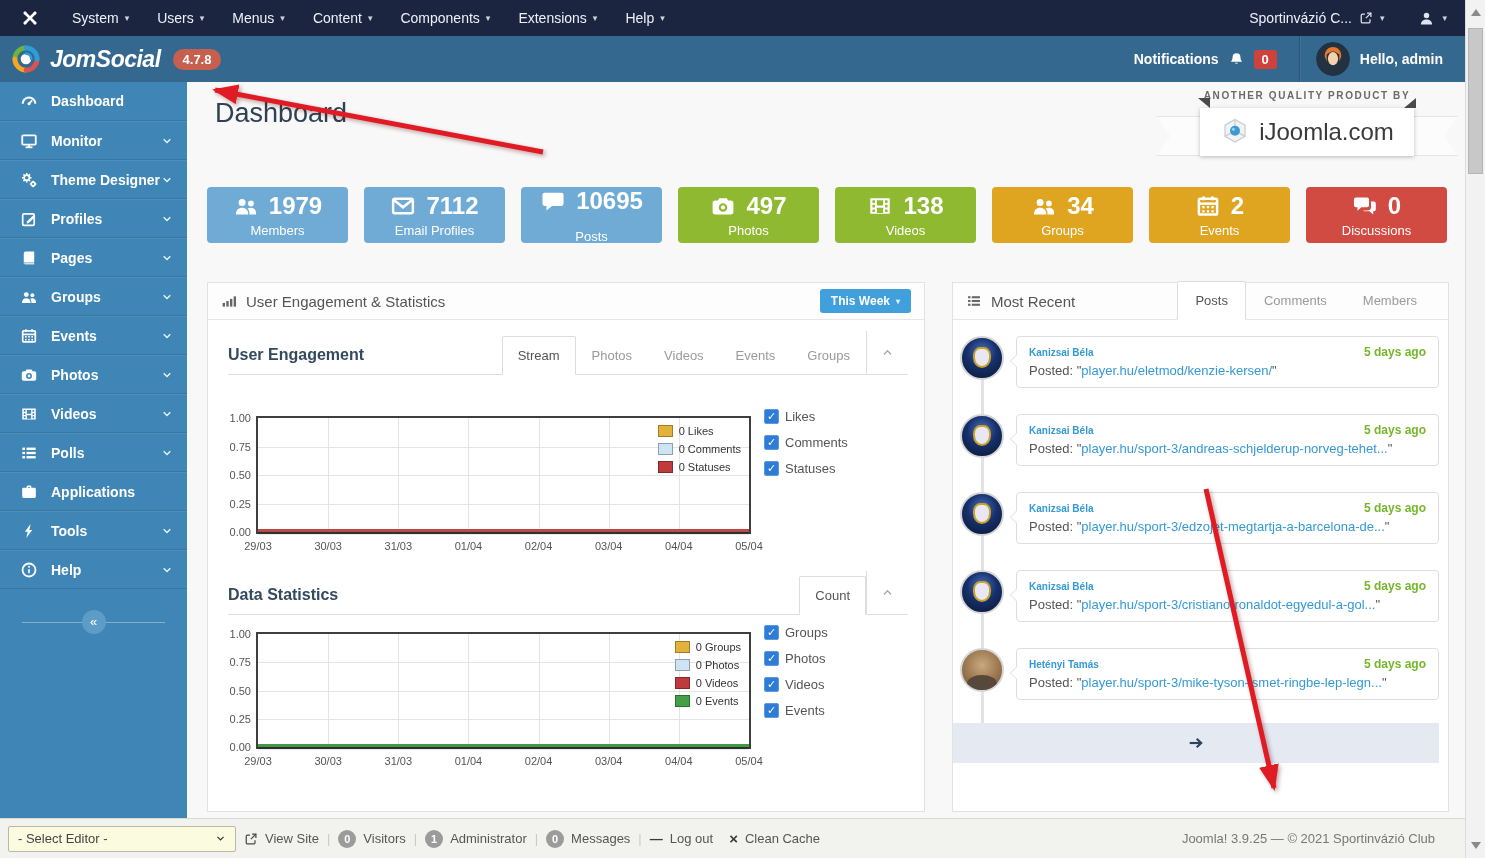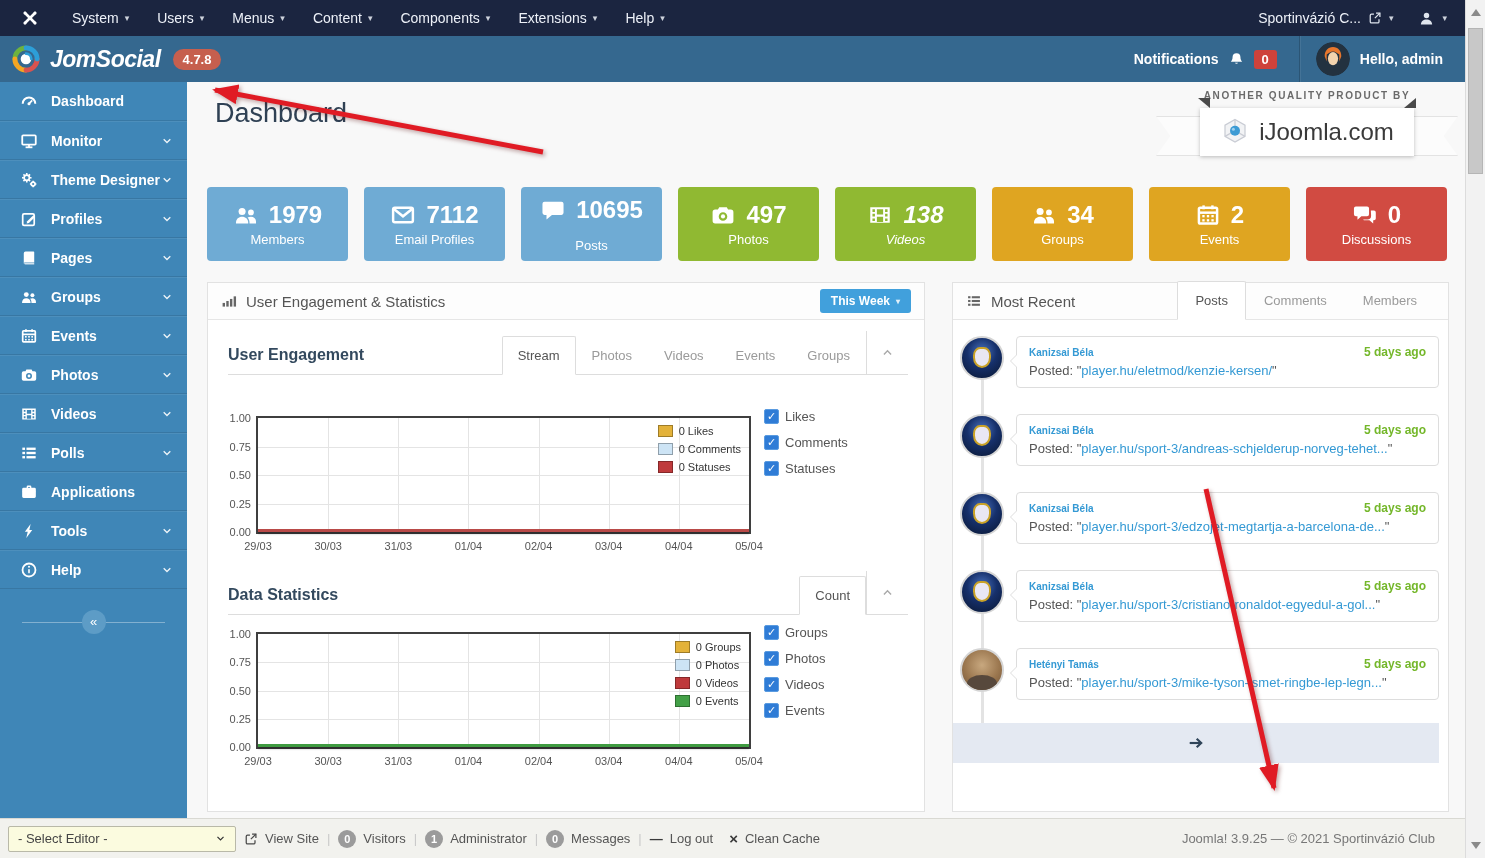--- a/index.html
+++ b/index.html
@@ -6,21 +6,21 @@
   body { font-family:"Liberation Sans", sans-serif; background:#fff; }
   .screen { position:relative; width:1485px; height:858px; overflow:hidden; background:#f8f8f8; }
 
   
   .admin-bar { position:absolute; left:0; top:0; width:1465px; height:36px; background:#1b2540;
     display:flex; align-items:center; color:#edf1f8; z-index:5; }
   .admin-logo { margin-left:20px; width:20px; height:20px; flex:0 0 auto; }
   .admin-menus { display:flex; margin-left:18px; height:100%; align-items:center; }
   .admin-menu-item { padding:0 14px; font-size:14px; display:flex; align-items:center; gap:6px; cursor:pointer; height:100%; }
   .caret { font-size:9px; opacity:.85; }
-  .admin-right { margin-left:auto; display:flex; align-items:center; gap:7px; margin-right:18px; font-size:14px; }
+  .admin-right { margin-left:auto; display:flex; align-items:center; gap:16px; margin-right:18px; font-size:14px; }
   .site-group, .user-group { display:flex; align-items:center; gap:7px; cursor:pointer; }
   .user-group { margin-left:18px; }
   .abar-icon { width:14px; height:14px; color:#dfe5ee; }
   .abar-icon.person { width:17px; height:17px; }
 
   
   .js-header { position:absolute; left:0; top:36px; width:1465px; height:46px; background:#35688f;
     display:flex; align-items:center; color:#fff; z-index:5; }
   .js-logo { width:32px; height:32px; margin-left:10px; }
   .js-brand { font-size:23px; font-weight:bold; font-style:italic; margin-left:8px; letter-spacing:-.5px; }
@@ -59,21 +59,21 @@
   .ribbon-tail { position:absolute; top:26px; width:48px; height:40px; background:#fcfcfc; border:1px solid #e3e3e3; }
   .ribbon-tail.left { left:-6px; clip-path:polygon(0 0,100% 0,100% 100%,0 100%,30% 50%); }
   .ribbon-tail.right { right:-6px; clip-path:polygon(0 0,100% 0,70% 50%,100% 100%,0 100%); }
   .ribbon-banner { position:absolute; left:38px; right:38px; top:18px; height:48px; background:#fff;
     box-shadow:0 1px 4px rgba(0,0,0,.25); display:flex; align-items:center; justify-content:center; gap:9px;
     font-size:24px; color:#3a3a3a; z-index:1; }
   .cube-icon { width:30px; height:30px; }
 
   
   .stats-row { position:absolute; left:20px; top:105px; display:flex; gap:16px; }
-  .stat-card { width:141px; height:74px; border-radius:4px; color:#fff; display:flex; flex-direction:column;
+  .stat-card { width:141px; height:56px; border-radius:4px; color:#fff; display:flex; flex-direction:column;
     align-items:center; justify-content:center; gap:3px; cursor:pointer; }
   .stat-top { display:flex; align-items:center; gap:10px; }
   .stat-icon { width:26px; height:26px; color:#fff; }
   .stat-value { font-size:24px; font-weight:bold; }
   .stat-label { font-size:13px; }
 
   
   .panel { position:absolute; background:#fff; border:1px solid #e2e2e2; }
   .engage-panel { left:20px; top:200px; width:718px; height:530px; }
   .recent-panel { left:765px; top:200px; width:497px; height:530px; }
@@ -597,21 +597,21 @@
         <div class="stat-card" style="background: rgb(144, 185, 50);">
           <div class="stat-top">
             <svg class="stat-icon">
               <use href="#sym-camera-icon"></use>
             </svg>
             <span class="stat-value">497</span>
           </div>
           <div class="stat-label">Photos</div>
         </div>
 
-        <div class="stat-card" style="background: rgb(144, 185, 50); font-style: italic;">
+        <div class="stat-card" style="background: rgb(144, 185, 50);">
           <div class="stat-top">
             <svg class="stat-icon">
               <use href="#sym-film-icon"></use>
             </svg>
             <span class="stat-value">138</span>
           </div>
           <div class="stat-label">Videos</div>
         </div>
 
         <div class="stat-card" style="background: rgb(223, 165, 33);">

